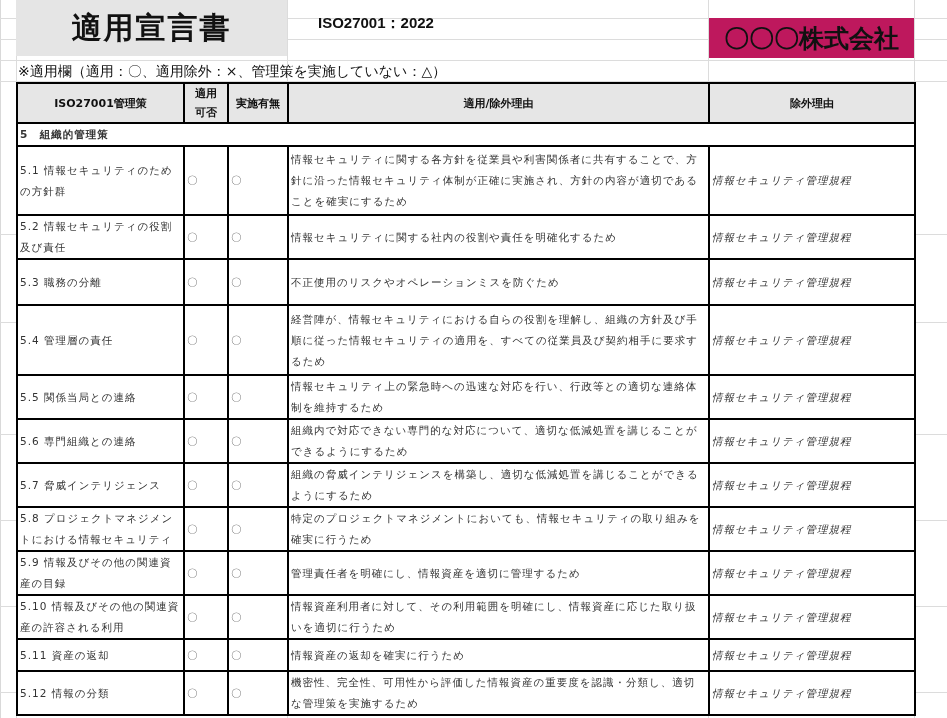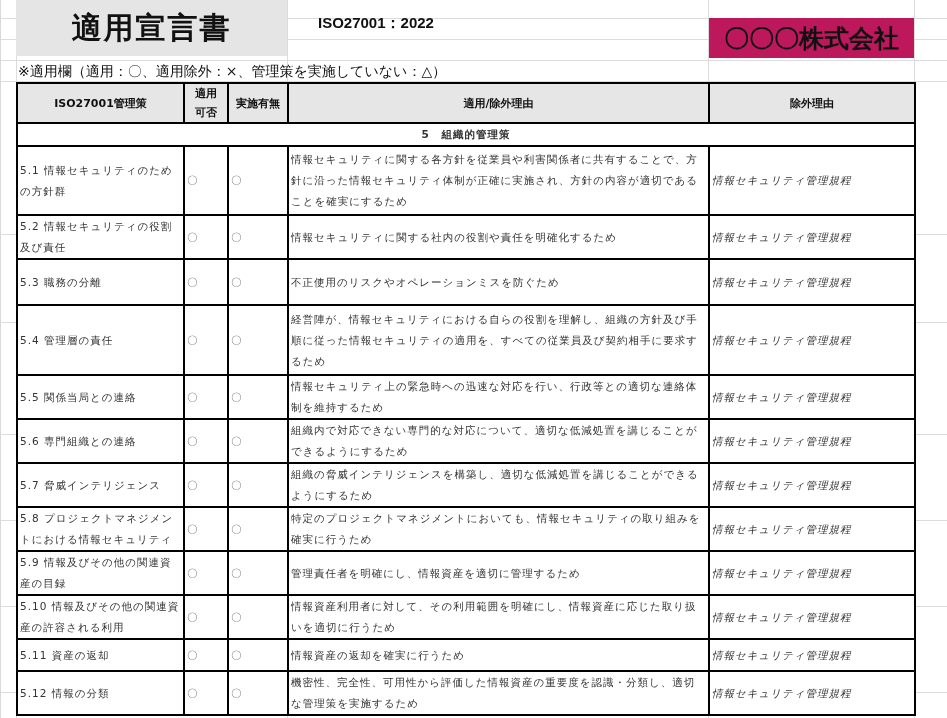--- a/index.html
+++ b/index.html
@@ -50,21 +50,21 @@
       font-size: 10.5px;
       line-height: 21px;
       overflow: hidden;
       vertical-align: middle;
     }
     table.decl th {
       background: #e6e6e6; font-weight: bold; text-align: center;
       font-size: 11px; line-height: 19px; color: #111;
     }
     table.decl td { color: #333; letter-spacing: 1px; }
-    td.section-cell { text-align: center; font-weight: bold; color: #111; letter-spacing: 0; border-radius: 8px; }
+    td.section-cell { font-weight: bold; color: #111; letter-spacing: 0; border-radius: 8px; }
     td.mark { text-align: left; padding-left: 4px; font-size: 12px; }
     td.doc { letter-spacing: 1px; font-style: italic; }
   </style>
 </head>
 <body>
 
 <div>
   <div class="gridline-v" style="left:16px"></div>
   <div class="gridline-v" style="left:287px"></div>
   <div class="gridline-v" style="left:708px"></div>

